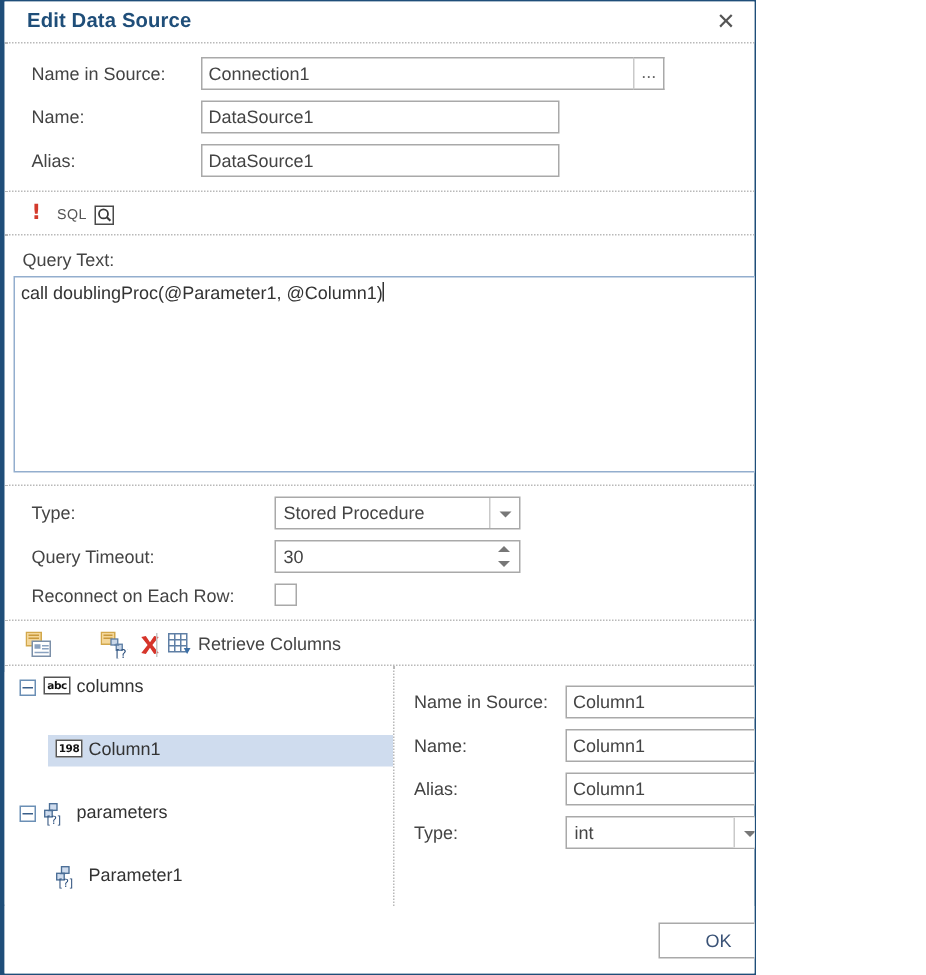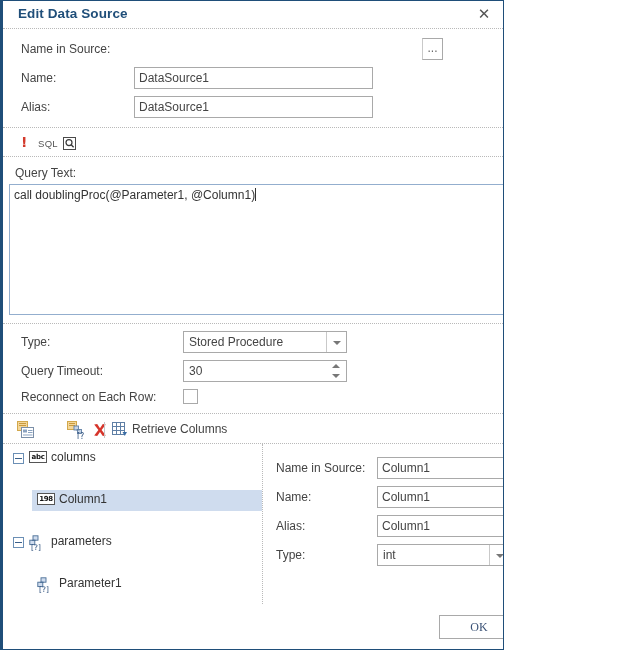--- a/index.html
+++ b/index.html
@@ -384,21 +384,21 @@
     background: #ffffff;
   }
   .btn {
     position: absolute;
     top: 11px;
     box-sizing: border-box;
     width: 80px;
     height: 24px;
     border: 1px solid #a9a9a9;
     background: #ffffff;
-    font-family: Liberation Serif, serif;
+    font-family: Liberation Sans, sans-serif;
     font-size: 12px;
     color: #3a5276;
     cursor: pointer;
     text-align: center;
     line-height: 22px;
   }
 </style>
 </head>
 <body>
 
@@ -406,20 +406,21 @@
 
   <div class="titlebar">
     <div class="title">Edit Data Source</div>
     <div class="close-btn">✕</div>
   </div>
   <div class="sep-abs" style="top:27px;"></div>
 
   <div>
     <div class="form-row" style="position:absolute;left:0;right:0;top:37px;">
       <div class="lbl" style="left:18px;top:4px;">Name in Source:</div>
+      <input class="tbox" style="left: 131px; top: 0px; width: 289px;" value="Connection1">
       <div class="ellipsis-btn" style="left:419px;top:0;">...</div>
     </div>
 
     <div class="form-row" style="position:absolute;left:0;right:0;top:66px;">
       <div class="lbl" style="left:18px;top:4px;">Name:</div>
       <input class="tbox" style="left: 131px; top: 0px; width: 239px;" value="DataSource1">
     </div>
 
     <div class="form-row" style="position:absolute;left:0;right:0;top:95px;">
       <div class="lbl" style="left:18px;top:4px;">Alias:</div>

